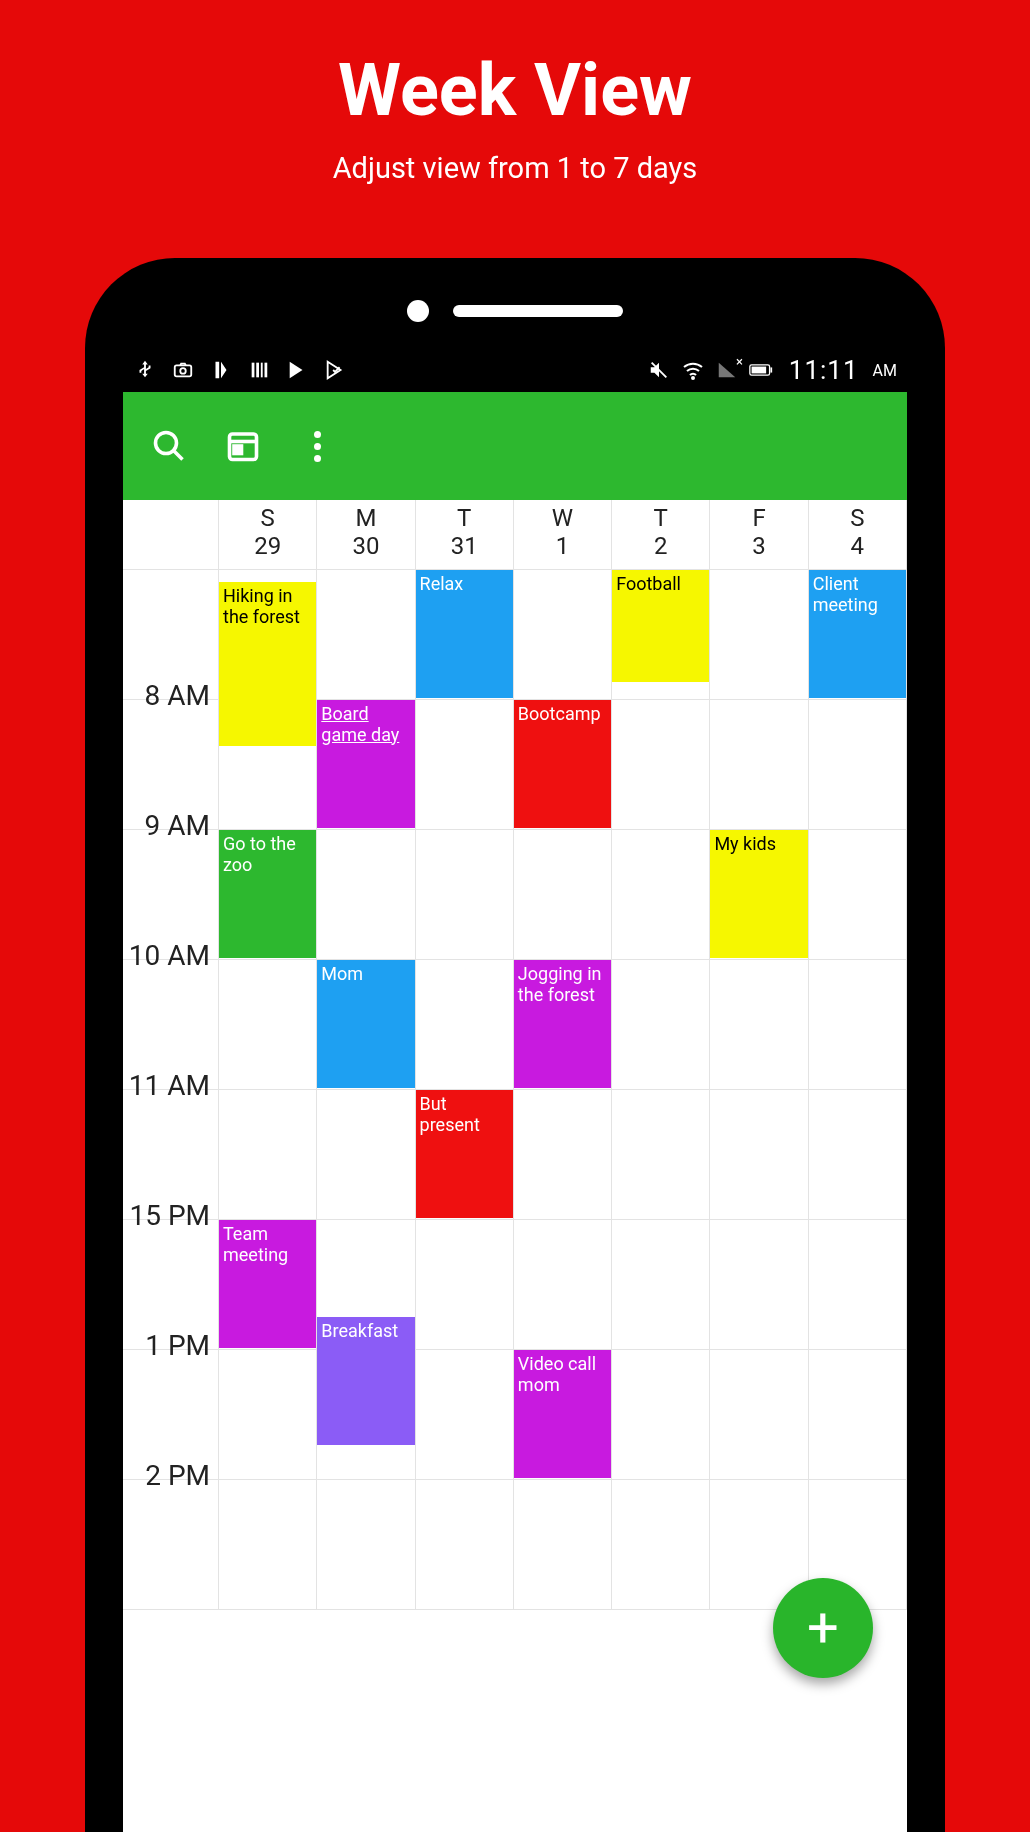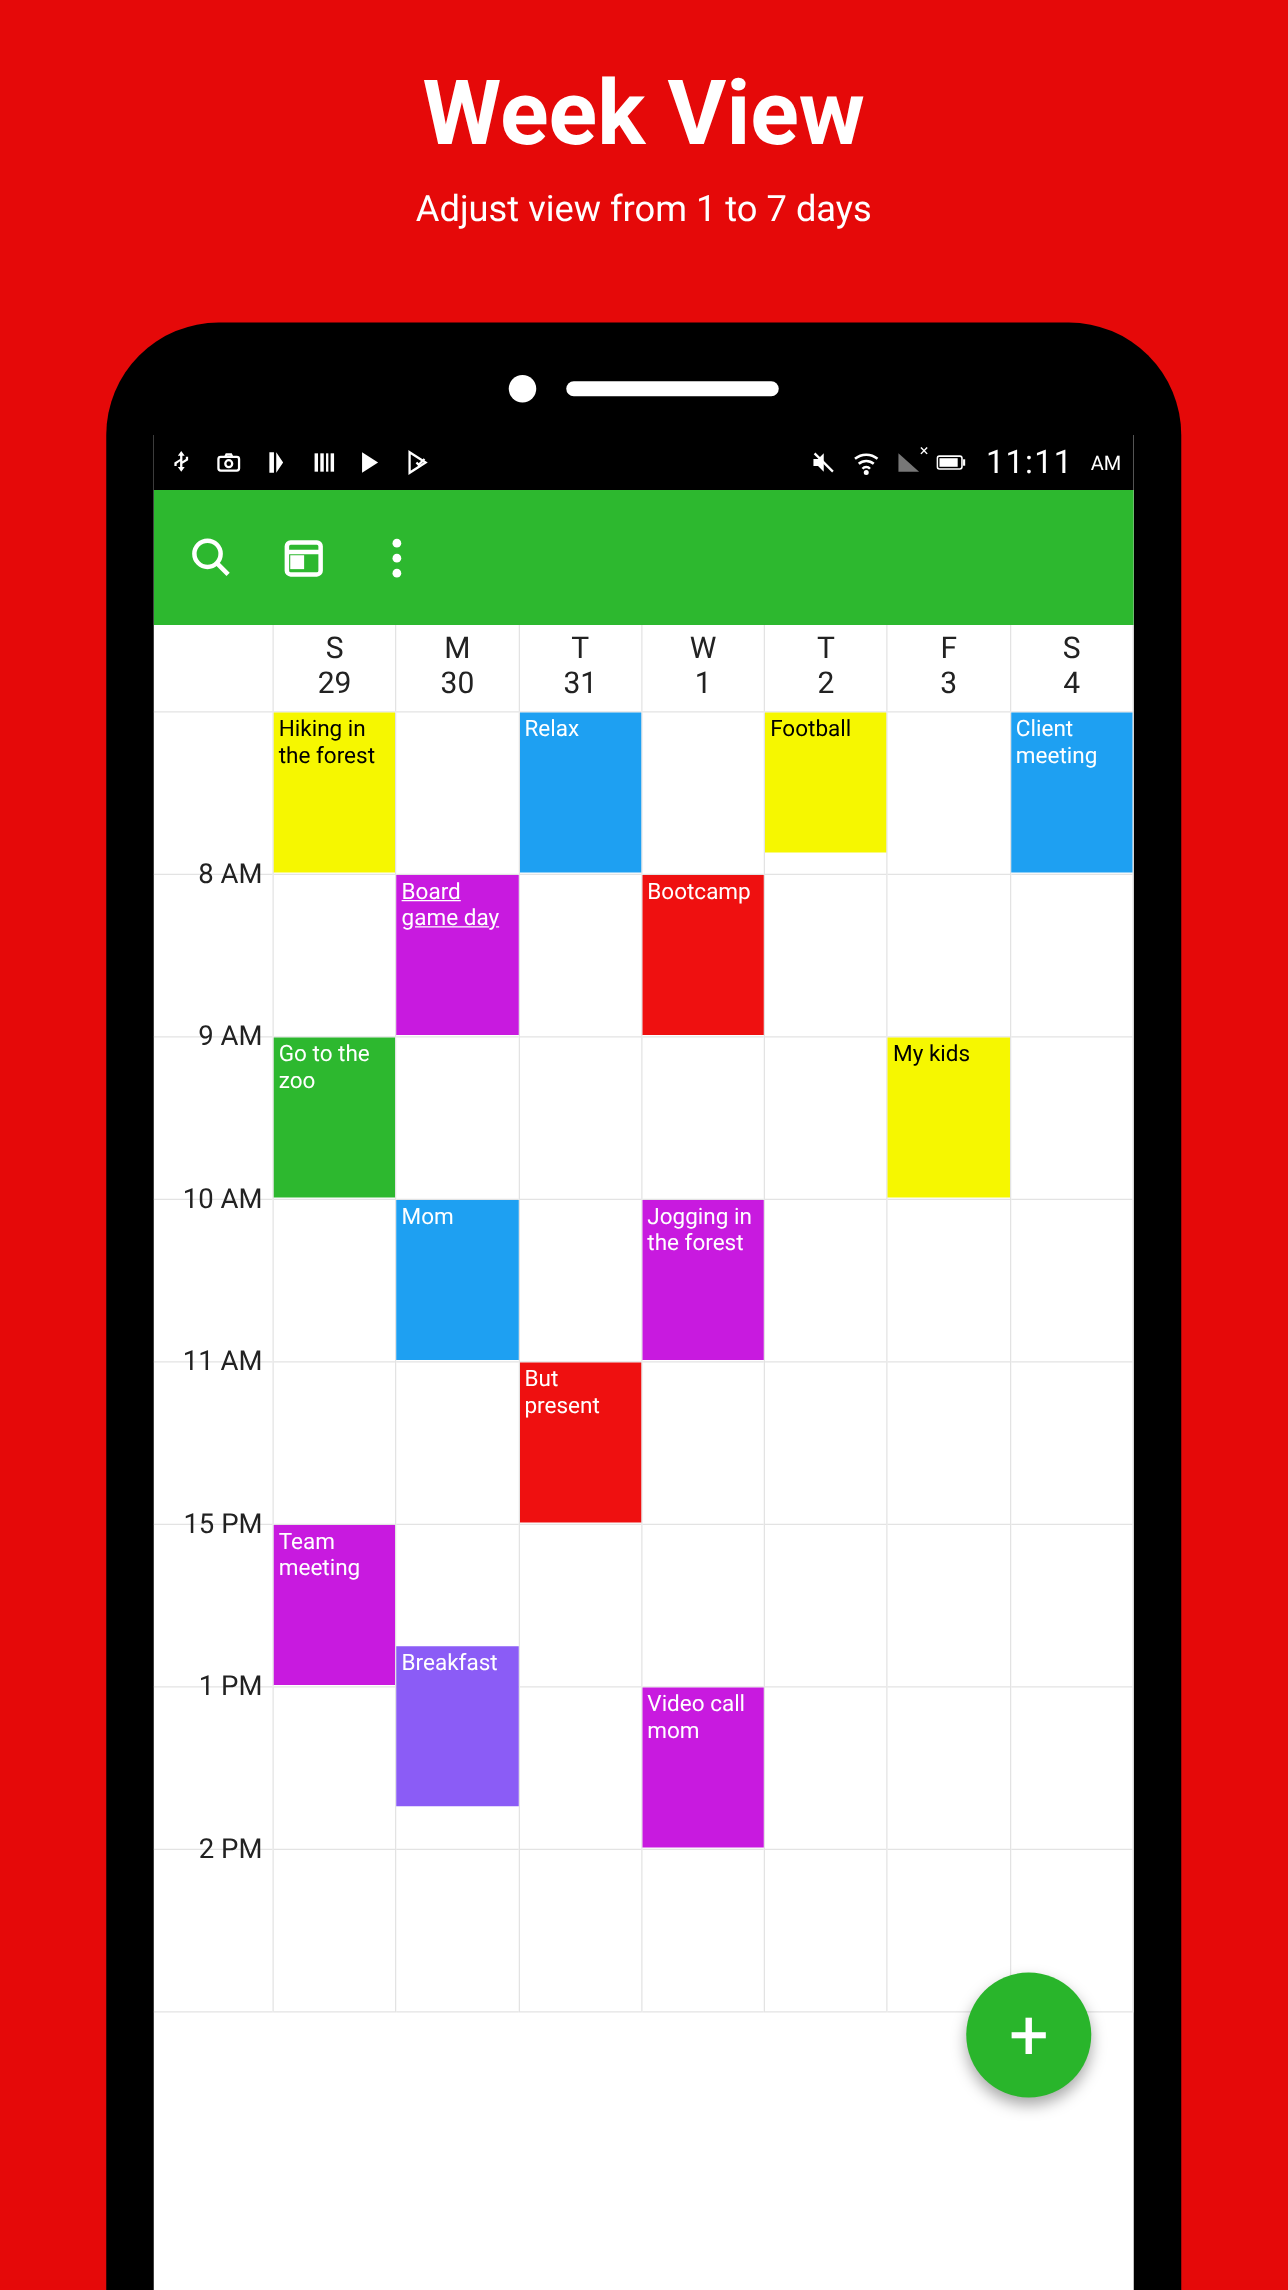--- a/index.html
+++ b/index.html
@@ -111,21 +111,21 @@
     position: relative;
   }
   .hours-col {
     width: 96px;
     flex-shrink: 0;
     border-right: 1px solid #e3e3e3;
   }
   .hour-cell {
     height: 130px;
     border-bottom: 1px solid #e3e3e3;
-    font-size: 22px;
+    font-size: 28px;
     color: #222;
     text-align: right;
     padding-right: 8px;
     position: relative;
   }
   .hour-cell span {
     position: absolute;
     right: 8px;
     bottom: -13px;
     background: transparent;
@@ -341,21 +341,21 @@
         <div class="days-grid" id="days-grid">
             <div class="day-col">
               <div class="slot"></div>
               <div class="slot"></div>
               <div class="slot"></div>
               <div class="slot"></div>
               <div class="slot"></div>
               <div class="slot"></div>
               <div class="slot"></div>
               <div class="slot"></div>
-              <div class="event" style="top: 0px; height: 128px; background: rgb(246, 247, 0); color: rgb(0, 0, 0);">Hiking in the forest</div>
+              <div class="event" style="top: 12px; height: 164px; background: rgb(246, 247, 0); color: rgb(0, 0, 0);">Hiking in the forest</div>
               <div class="event" style="top: 260px; height: 128px; background: rgb(45, 184, 47);">Go to the zoo</div>
               <div class="event" style="top: 650px; height: 128px; background: rgb(200, 26, 223);">Team meeting</div>
             </div>
             <div class="day-col">
               <div class="slot"></div>
               <div class="slot"></div>
               <div class="slot"></div>
               <div class="slot"></div>
               <div class="slot"></div>
               <div class="slot"></div>

